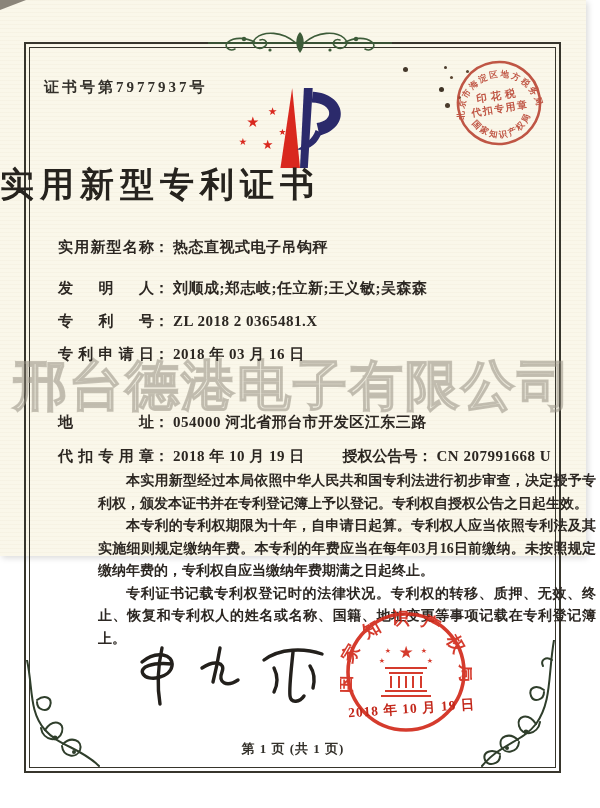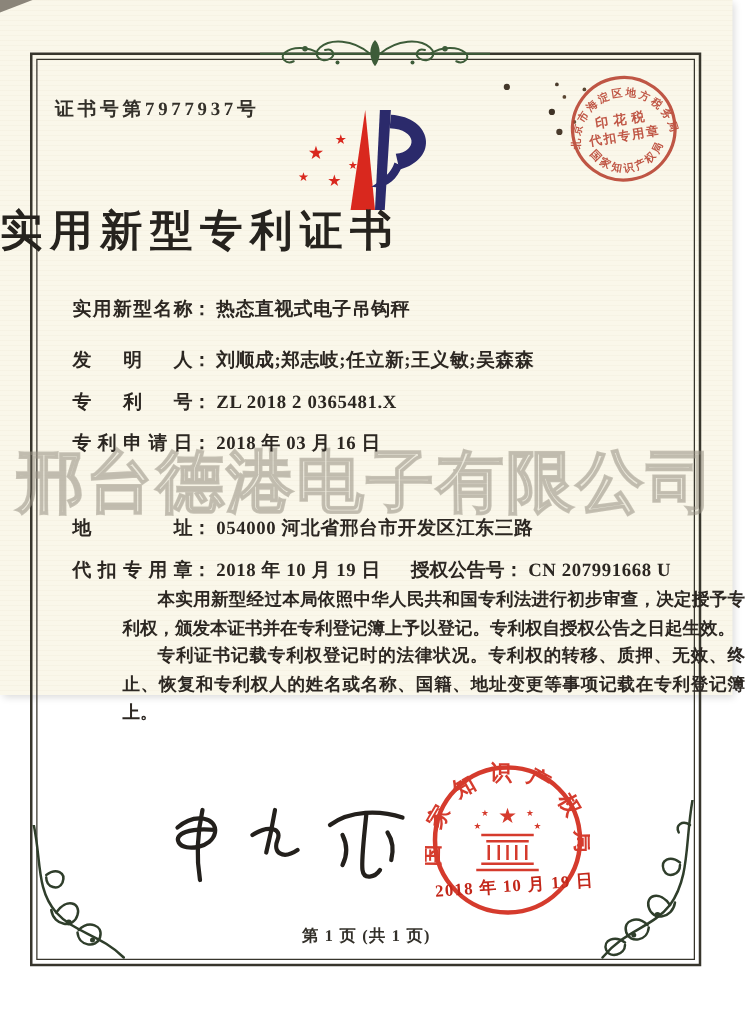--- a/index.html
+++ b/index.html
@@ -37,21 +37,21 @@
   }
   .logo{position:absolute;left:233px;top:84px;width:134px;height:86px;}
   .title{
     position:absolute;left:0;top:162px;width:586px;
     font-size:34px;font-weight:700;letter-spacing:6px;color:#26231e;
   }
   .row{position:absolute;left:58px;font-size:15px;font-weight:600;color:#2c2722;white-space:nowrap;}
   .lbl{display:inline-block;width:96px;text-align:justify;text-align-last:justify;}
   .colon{display:inline-block;margin-right:4px;}
   .val{letter-spacing:0.5px;}
-  .grant-right{margin-left:20px;}
+  .grant-right{margin-left:34px;}
   .watermark{
     position:absolute;top:350px;left:50%;transform:translateX(-50%);
     white-space:nowrap;font-size:54px;font-weight:700;letter-spacing:2px;
     color:rgba(170,164,150,0.16);
     -webkit-text-stroke:1.2px rgba(150,144,130,0.50);
     pointer-events:none;
   }
   .paras{position:absolute;left:58px;top:470px;width:498px;margin-left:40px;}
   .paras p{
     margin:0;font-size:14px;line-height:22.5px;font-weight:600;
@@ -178,20 +178,21 @@
     <span>
       <span class="lbl">代扣专用章</span><span class="colon">：</span><span class="val">2018 年 10 月 19 日</span>
     </span>
     <span class="grant-right">
       <span>授权公告号</span><span class="colon">：</span><span class="val">CN 207991668 U</span>
     </span>
   </div>
 
   <div class="paras">
     <p>本实用新型经过本局依照中华人民共和国专利法进行初步审查，决定授予专利权，颁发本证书并在专利登记簿上予以登记。专利权自授权公告之日起生效。</p>
+    <p>本专利的专利权期限为十年，自申请日起算。专利权人应当依照专利法及其实施细则规定缴纳年费。本专利的年费应当在每年03月16日前缴纳。未按照规定缴纳年费的，专利权自应当缴纳年费期满之日起终止。</p>
     <p>专利证书记载专利权登记时的法律状况。专利权的转移、质押、无效、终止、恢复和专利权人的姓名或名称、国籍、地址变更等事项记载在专利登记簿上。</p>
   </div>
 
 
   <svg class="signature" viewBox="0 0 232 82">
     <g stroke="#23201c" stroke-width="3.4" fill="none" stroke-linecap="round" stroke-linejoin="round">
       <path d="M34,10 C30,28 29,48 32,66"></path>
       <path d="M14,24 C28,12 46,16 44,28 C42,40 20,44 15,36 C11,29 24,24 44,26"></path>
       <path d="M92,10 C90,22 88,32 85,44"></path>
       <path d="M74,30 C86,22 98,24 94,34 C90,44 98,50 110,42"></path>

